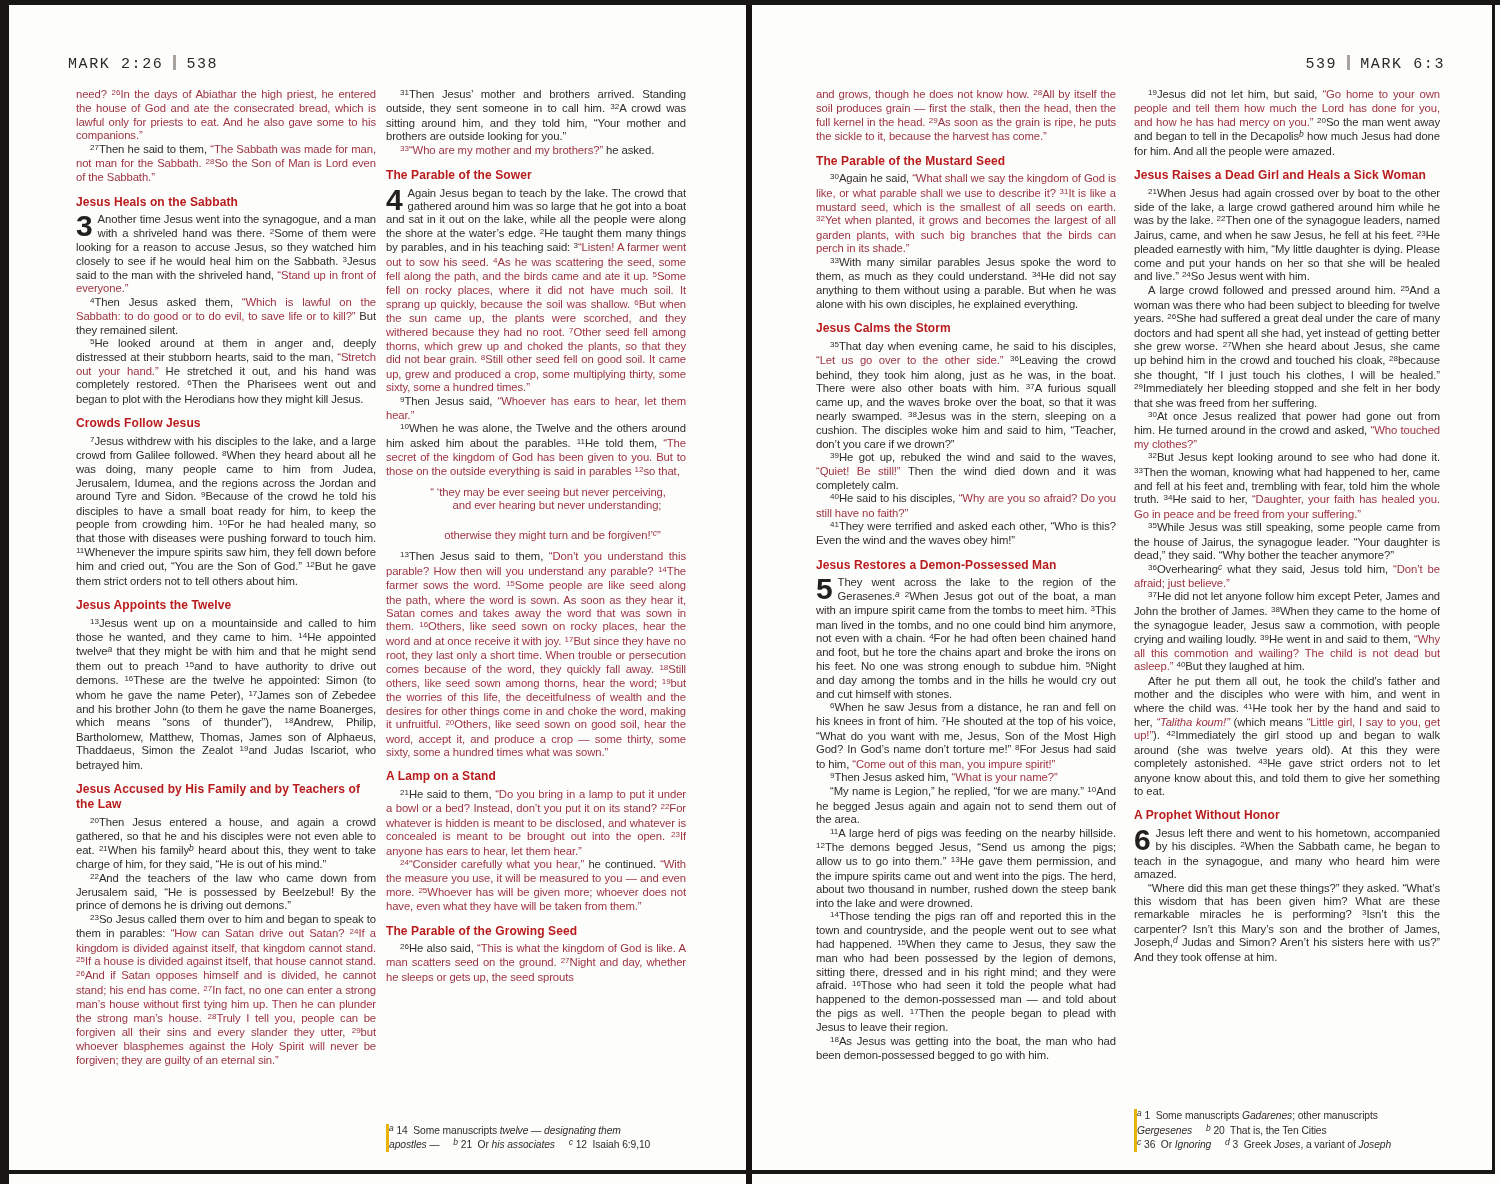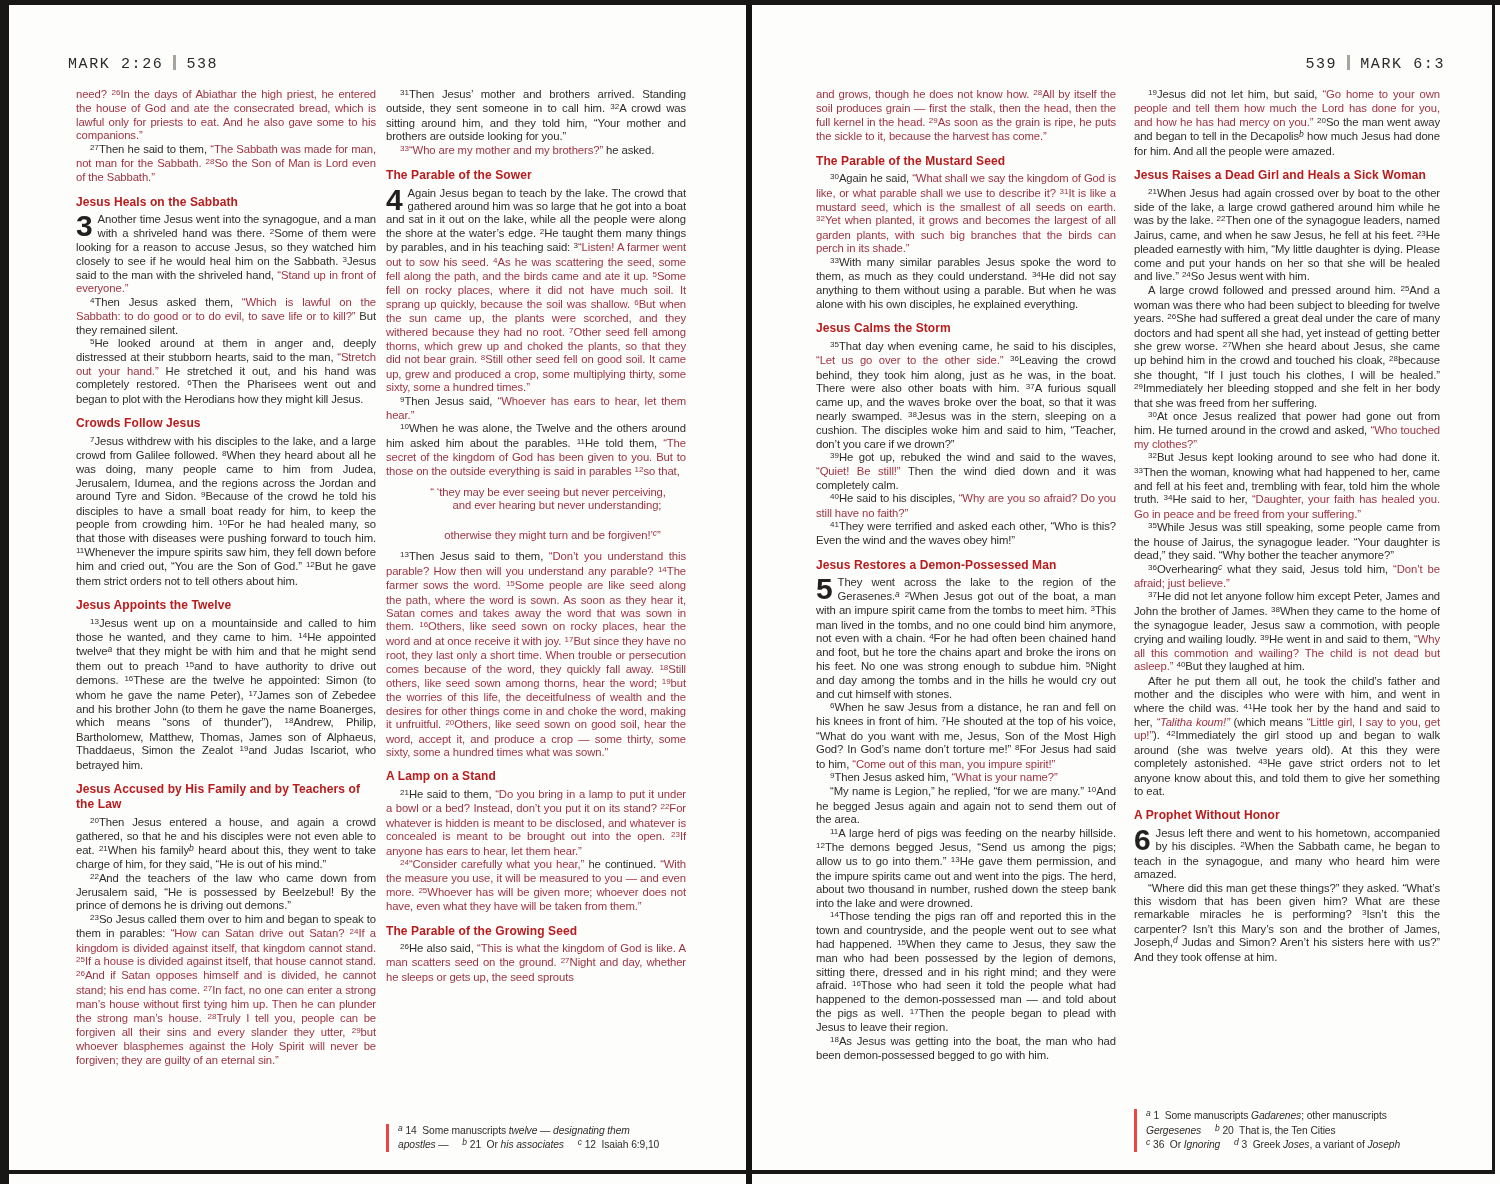--- a/index.html
+++ b/index.html
@@ -31,21 +31,21 @@
   .tk{color:#302c2a;}
   .tr{color:#9c3340;}
   .it{font-style:italic;}
   .sup{font-size:8px;position:relative;top:-3px;letter-spacing:0;}
   .fnl{font-size:8.5px;font-style:italic;position:relative;top:-3px;letter-spacing:0;}
   .dropcap{float:left;font-size:30px;line-height:24px;font-weight:bold;color:#232120;margin:1px 5px 0 0;}
   .poem{margin:7px 0 7px 24px;}
   .pl{text-align:center;}
   .pl2{padding-left:18px;}
   .pl3{padding-left:9px;margin-top:16px;}
-  .footnotes{margin-top:auto;margin-bottom:12px;border-left:3px solid #ef4444;padding-left:9px;
+  .footnotes{margin-top:auto;margin-bottom:12px;border-left:3px solid #eab308;
              font-size:10.3px;line-height:13.2px;color:#2f2b29;width:88%;}
   .fn-line{text-align:left;}
 </style>
 </head>
 <body>
 
 <div class="spread">
 
   <div class="edge edge-top"></div>
   <div class="edge edge-left"></div>

